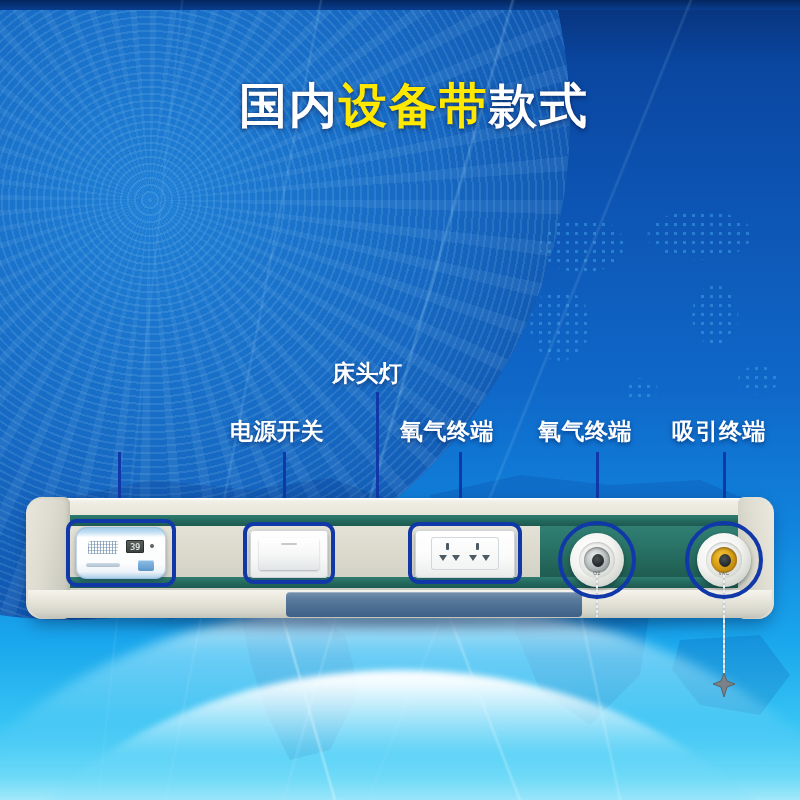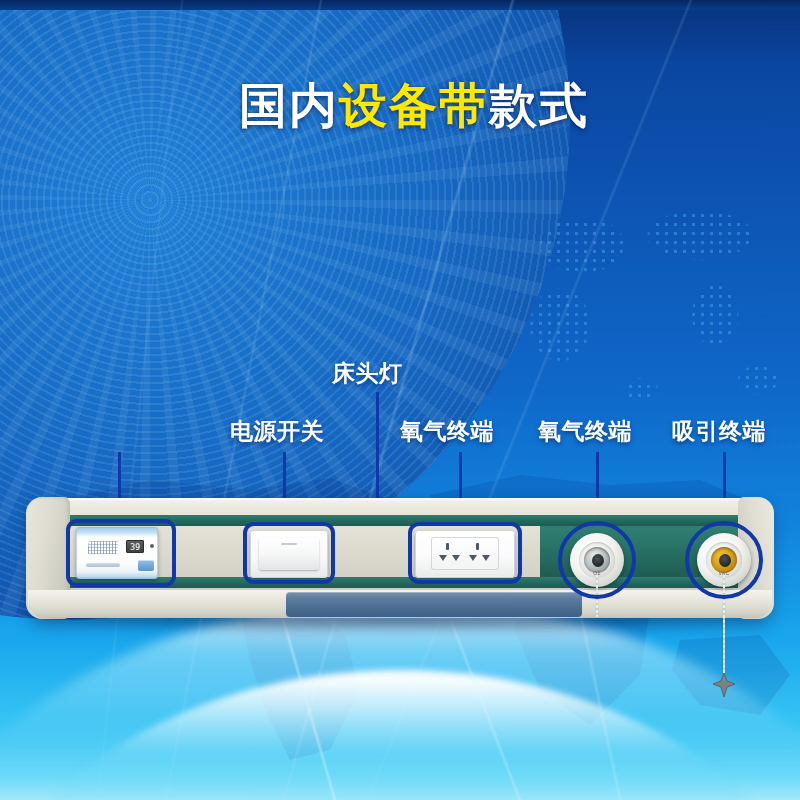--- a/index.html
+++ b/index.html
@@ -217,22 +217,22 @@
     box-shadow:inset 0 1px 0 rgba(255,255,255,.28);
   }
   .panel-shadow{
     position:absolute; left:34px; top:616px; width:728px; height:18px;
     background:radial-gradient(ellipse at 50% 0%, rgba(0,20,60,.38), rgba(0,0,0,0) 72%);
     filter:blur(3px);
   }
 
   
   .intercom{
-    position:absolute; left:76px; top:527px; width:82px; height:52px;
-    border-radius:4px;
+    position:absolute; left:76px; top:527px; width:90px; height:52px;
+    border-radius:11px;
     background:linear-gradient(180deg,#9fc9e8 0%,#bcdcf2 9%,#ffffff 20%,
                #fbfcfd 70%,#eef4f9 86%,#a4cbe8 100%);
     box-shadow:0 2px 4px rgba(0,25,70,.35), inset 0 0 0 1px rgba(140,180,215,.55);
   }
   .ic-grille{
     position:absolute; left:12px; top:14px; width:30px; height:13px;
     background:
       repeating-linear-gradient(90deg, rgba(105,135,165,.75) 0 1px, rgba(0,0,0,0) 1px 3px),
       repeating-linear-gradient(0deg, rgba(105,135,165,.5) 0 1px, rgba(0,0,0,0) 1px 3px);
     border-radius:2px; opacity:.9;

